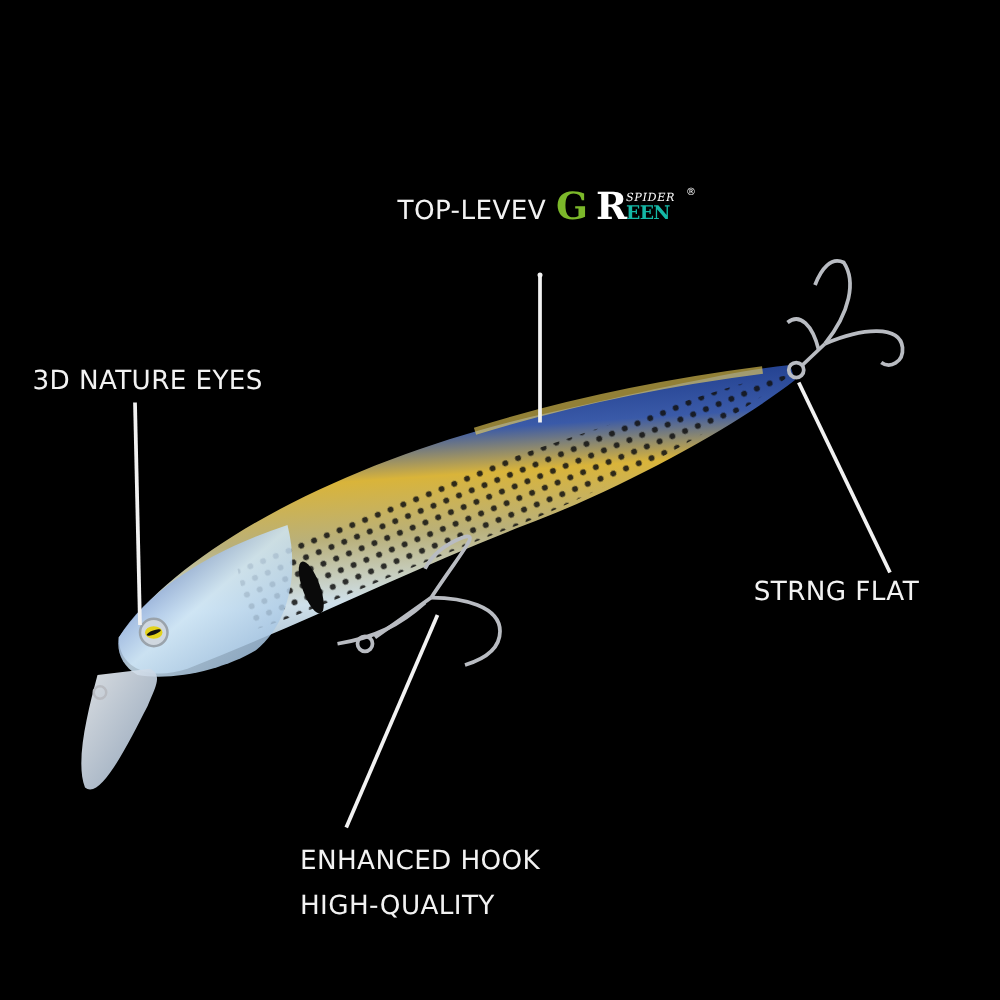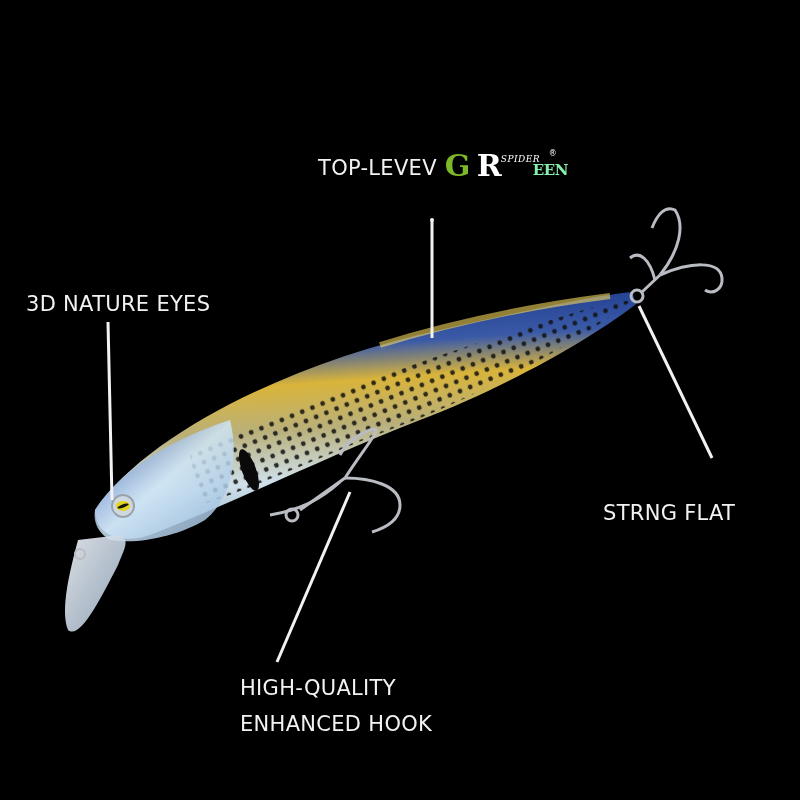--- a/index.html
+++ b/index.html
@@ -4,21 +4,21 @@
   <style>
     html, body { margin: 0; padding: 0; background: #000; }
     body { width: 800px; height: 800px; position: relative; overflow: hidden; font-family: "DejaVu Sans", sans-serif; }
     .scene { position: absolute; left: 0; top: 0; width: 800px; height: 800px; background: #000; }
     .label { position: absolute; color: #f2f2f2; font-size: 21px; letter-spacing: 0.3px; line-height: 36px; white-space: nowrap; font-family: "DejaVu Sans", sans-serif; }
     .label .line { display: block; }
     .logo { display: inline-block; vertical-align: middle; position: relative; height: 30px; width: 112px; margin-left: 8px; top: -3px; }
     .logo .g { position: absolute; left: 0; top: 0; font-family: "DejaVu Serif", serif; font-weight: bold; font-size: 30px; color: #7cb82a; line-height: 30px; letter-spacing: -2px; }
     .logo .r { position: absolute; left: 32px; top: 0; font-family: "DejaVu Serif", serif; font-weight: bold; font-size: 30px; color: #fff; line-height: 30px; }
     .logo .spider { position: absolute; left: 56px; top: 3px; font-family: "DejaVu Serif", serif; font-size: 9px; color: #fff; letter-spacing: 0.5px; line-height: 10px; font-style: italic; }
-    .logo .een { position: absolute; left: 56px; top: 11px; font-family: "DejaVu Serif", serif; font-weight: bold; font-size: 15px; color: #86efac; line-height: 16px; letter-spacing: -0.5px; margin-left: 32px; }
+    .logo .een { position: absolute; left: 56px; top: 11px; font-family: "DejaVu Serif", serif; font-weight: bold; font-size: 15px; color: #14b8a6; line-height: 16px; letter-spacing: -0.5px; }
     .logo .reg { position: absolute; left: 104px; top: -2px; font-size: 8px; color: #fff; line-height: 10px; }
     svg.art { position: absolute; left: 0; top: 0; }
   </style>
 </head>
 <body>
 
 <div class="scene">
 
   <svg class="art" width="800" height="800" viewBox="0 0 800 800">
     <defs>
@@ -95,22 +95,22 @@
   <div class="label" style="left:318px; top:150px;">
     <span class="line">
       <span>TOP-LEVEV</span><span class="logo"><span class="g">G</span><span class="r">R</span><span class="spider">SPIDER</span><span class="een">EEN</span><span class="reg">®</span></span>
     </span>
   </div>
 
   <div class="label" style="left:26px; top:286px;">
     <span class="line">3D NATURE EYES</span>
   </div>
 
-  <div class="label" style="left:603px; top:455px;margin-top:40px;">
+  <div class="label" style="left:603px; top:455px;">
     <span class="line">STRNG FLAT</span>
   </div>
 
   <div class="label" style="left:240px; top:670px;">
+    <span class="line">ENHANCED HOOK</span>
     <span class="line">HIGH-QUALITY</span>
-    <span class="line">ENHANCED HOOK</span>
   </div>
 
 </div>
 
 </body></html>

